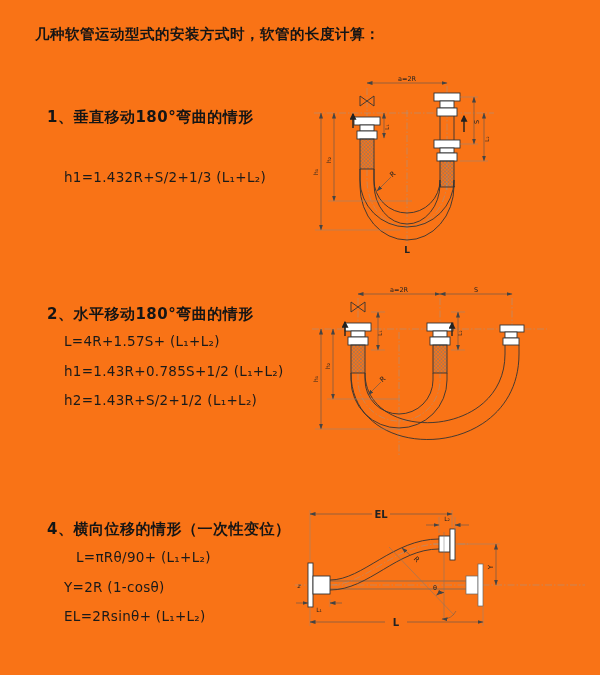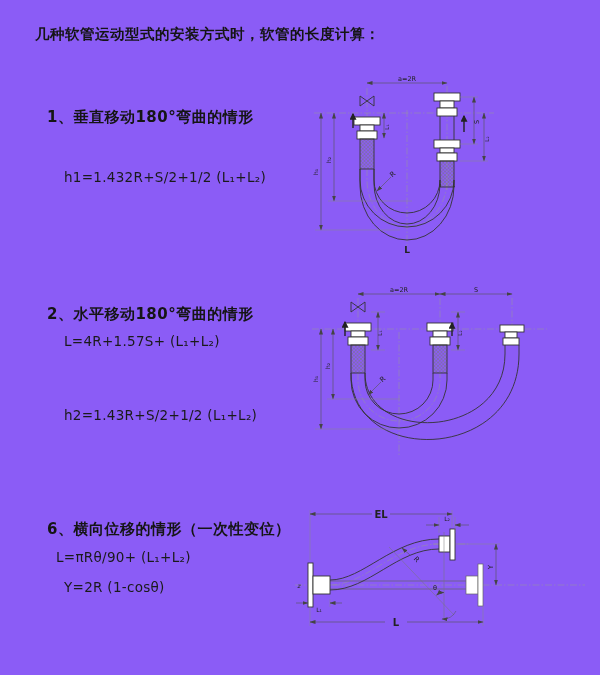--- a/index.html
+++ b/index.html
@@ -1,20 +1,20 @@
 <!DOCTYPE html>
 <html><head>
 <meta charset="utf-8">
 <style>
   html,body{margin:0;padding:0;}
   body{
     width:600px;height:675px;background:#ffffff;position:relative;overflow:hidden;
     font-family:"DejaVu Sans","Liberation Sans",sans-serif;color:#111;
   }
-  .doc{position:absolute;inset:0;background:#8b5cf6;}
+  .doc{position:absolute;inset:0;background:#f97316;}
   .title{
     position:absolute;left:35px;top:25px;font-size:14.5px;font-weight:600;
     letter-spacing:0.5px;color:#151515;white-space:nowrap;
   }
   .heading{
     position:absolute;font-size:15px;font-weight:600;letter-spacing:0.5px;
     color:#151515;white-space:nowrap;
   }
   .formula{
     position:absolute;font-size:13.5px;font-weight:500;letter-spacing:0.3px;
@@ -24,29 +24,31 @@
   svg text{font-family:"DejaVu Sans","Liberation Sans",sans-serif;fill:#222;}
 </style>
 </head>
 <body>
 
 <div class="doc">
 
   <div class="title">几种软管运动型式的安装方式时，软管的长度计算：</div>
 
   <div class="heading" style="left:47px;top:108px">1、垂直移动180°弯曲的情形</div>
-  <div class="formula" style="left:64px;top:169px">h1=1.432R+S/2+1/2 (L₁+L₂)</div>
+  <div class="formula" style="left:64px;top:169px">h1=1.432R+S/2+1/3 (L₁+L₂)</div>
 
   <div class="heading" style="left:47px;top:305px">2、水平移动180°弯曲的情形</div>
   <div class="formula" style="left:64px;top:333px">L=4R+1.57S+ (L₁+L₂)</div>
-  <div class="formula" style="left:64px;top:407px">h2=1.43R+S/2+1/2 (L₁+L₂)</div>
-
-  <div class="heading" style="left:47px;top:520px">6、横向位移的情形（一次性变位）</div>
-  <div class="formula" style="left:56px;top:549px">L=πRθ/90+ (L₁+L₂)</div>
+  <div class="formula" style="left:64px;top:363px">h1=1.43R+0.785S+1/2 (L₁+L₂)</div>
+  <div class="formula" style="left:64px;top:392px">h2=1.43R+S/2+1/2 (L₁+L₂)</div>
+
+  <div class="heading" style="left:47px;top:520px">4、横向位移的情形（一次性变位）</div>
+  <div class="formula" style="left:76px;top:549px">L=πRθ/90+ (L₁+L₂)</div>
   <div class="formula" style="left:64px;top:579px">Y=2R (1-cosθ)</div>
+  <div class="formula" style="left:64px;top:608px">EL=2Rsinθ+ (L₁+L₂)</div>
 
   <svg style="left:312px;top:70px" width="252" height="190" viewBox="0 0 252 190">
     <defs>
       <marker id="d1-ar" viewBox="0 0 6 4" markerWidth="6" markerHeight="4" refX="5.5" refY="2" orient="auto-start-reverse" markerUnits="userSpaceOnUse">
           <path d="M0,0 L6,2 L0,4 Z" fill="#444"></path>
         </marker>
       <marker id="d1-ab" viewBox="0 0 6 6" markerWidth="7" markerHeight="7" refX="5" refY="3" orient="auto" markerUnits="userSpaceOnUse">
           <path d="M0,0 L6,3 L0,6 Z" fill="#222"></path>
         </marker>
       <pattern id="d1-hatch" width="3.5" height="3.5" patternUnits="userSpaceOnUse">

